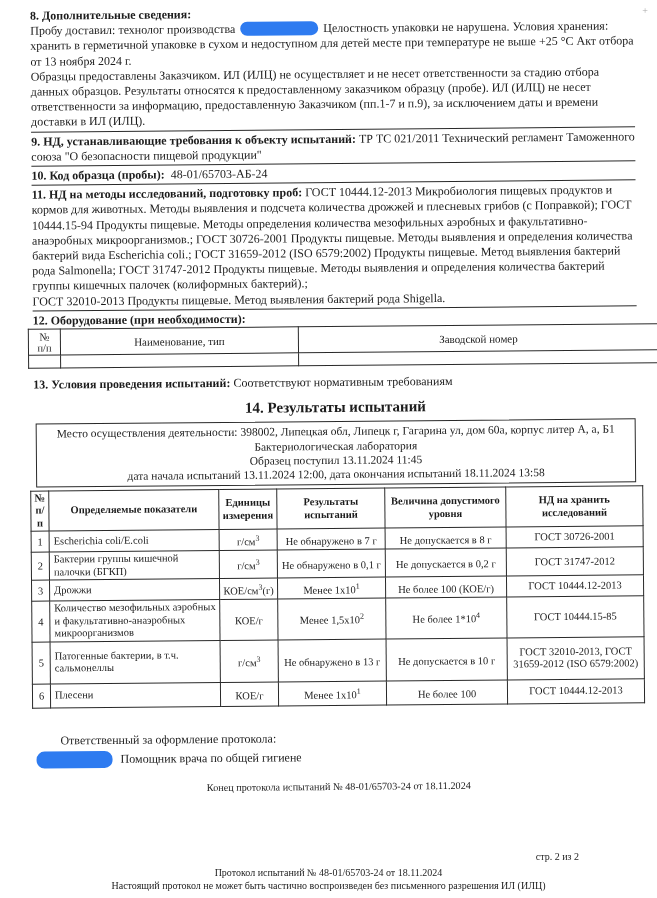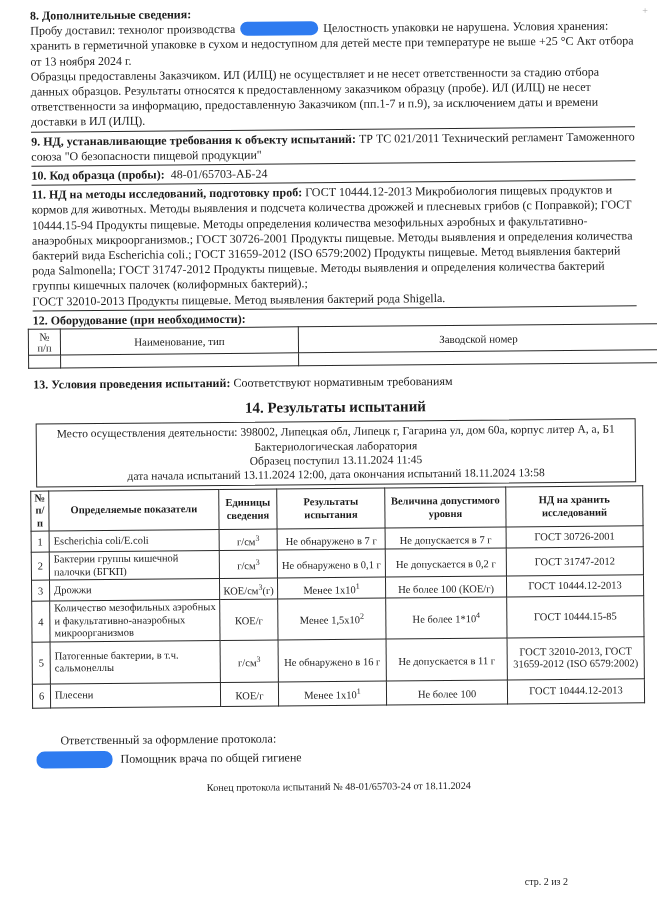--- a/index.html
+++ b/index.html
@@ -52,21 +52,21 @@
   .rt tr.r3{height:21px;}
   .rt tr.r4{height:40px;}
   .rt tr.r5{height:42px;}
   .rt tr.r6{height:24px;}
 
   .signoff{margin-top:24px;font-size:12px;line-height:16px;}
   .signoff .lbl{margin-left:24px;}
   .signoff .sigline{margin-top:3px;display:flex;align-items:center;}
   .endline{margin-top:13px;text-align:center;font-size:10.2px;}
 
-  .footer{position:absolute;left:0;right:11px;bottom:6px;font-size:10px;line-height:12.5px;text-align:center;font-family:Liberation Serif, serif;}
+  .footer{position:absolute;left:0;right:0;bottom:6px;font-size:10px;line-height:12.5px;text-align:center;font-family:Liberation Serif, serif;}
   .footer .pg{text-align:right;padding-right:78px;margin-bottom:4px;}
 </style>
 </head>
 <body>
 
 <div class="page">
   <div class="corner-mark">+</div>
 
   <div class="sheet">
 
@@ -124,31 +124,31 @@
           <col style="width:170px">
           <col style="width:58px">
           <col style="width:108px">
           <col style="width:121px">
           <col style="width:137px">
         </colgroup>
       <tbody>
           <tr class="h">
         <th>№ п/п</th>
         <th>Определяемые показатели</th>
-        <th>Единицы сведения</th>
-        <th>Результаты испытания</th>
+        <th>Единицы измерения</th>
+        <th>Результаты испытаний</th>
         <th>Величина допустимого уровня</th>
         <th>НД на хранить исследований</th>
       </tr>
       <tr class="r1">
         <td>1</td>
         <td class="c-ind">Escherichia coli/E.coli</td>
         <td><span>г/см</span><sup>3</sup><span></span></td>
         <td><span>Не обнаружено в 7 г</span><sup></sup></td>
-        <td><span>Не допускается в 7 г</span><sup></sup></td>
+        <td><span>Не допускается в 8 г</span><sup></sup></td>
         <td class="c-nd">ГОСТ 30726-2001</td>
       </tr>
       <tr class="r2">
         <td>2</td>
         <td class="c-ind">Бактерии группы кишечной палочки (БГКП)</td>
         <td><span>г/см</span><sup>3</sup><span></span></td>
         <td><span>Не обнаружено в 0,1 г</span><sup></sup></td>
         <td><span>Не допускается в 0,2 г</span><sup></sup></td>
         <td class="c-nd">ГОСТ 31747-2012</td>
       </tr>
@@ -165,22 +165,22 @@
         <td class="c-ind">Количество мезофильных аэробных и факультативно-анаэробных микроорганизмов</td>
         <td><span>КОЕ/г</span><sup></sup><span></span></td>
         <td><span>Менее 1,5x10</span><sup>2</sup></td>
         <td><span>Не более 1*10</span><sup>4</sup></td>
         <td class="c-nd">ГОСТ 10444.15-85</td>
       </tr>
       <tr class="r5">
         <td>5</td>
         <td class="c-ind">Патогенные бактерии, в т.ч. сальмонеллы</td>
         <td><span>г/см</span><sup>3</sup><span></span></td>
-        <td><span>Не обнаружено в 16 г</span><sup></sup></td>
-        <td><span>Не допускается в 11 г</span><sup></sup></td>
+        <td><span>Не обнаружено в 13 г</span><sup></sup></td>
+        <td><span>Не допускается в 10 г</span><sup></sup></td>
         <td class="c-nd">ГОСТ 32010-2013, ГОСТ 31659-2012 (ISO 6579:2002)</td>
       </tr>
       <tr class="r6">
         <td>6</td>
         <td class="c-ind">Плесени</td>
         <td><span>КОЕ/г</span><sup></sup><span></span></td>
         <td><span>Менее 1x10</span><sup>1</sup></td>
         <td><span>Не более 100</span><sup></sup></td>
         <td class="c-nd">ГОСТ 10444.12-2013</td>
       </tr>
@@ -192,14 +192,16 @@
       <div class="sigline">
         <span class="redact r2" id="redact2" style="background: rgb(46, 123, 240);"></span>
         <span>Помощник врача по общей гигиене</span>
       </div>
       <div class="endline">Конец протокола испытаний № 48-01/65703-24 от 18.11.2024</div>
     </div>
   </div>
 
   <div class="footer">
     <div class="pg">стр. 2 из 2</div>
+    <div>Протокол испытаний № 48-01/65703-24 от 18.11.2024</div>
+    <div>Настоящий протокол не может быть частично воспроизведен без письменного разрешения ИЛ (ИЛЦ)</div>
   </div>
 </div>
 
 </body></html>

